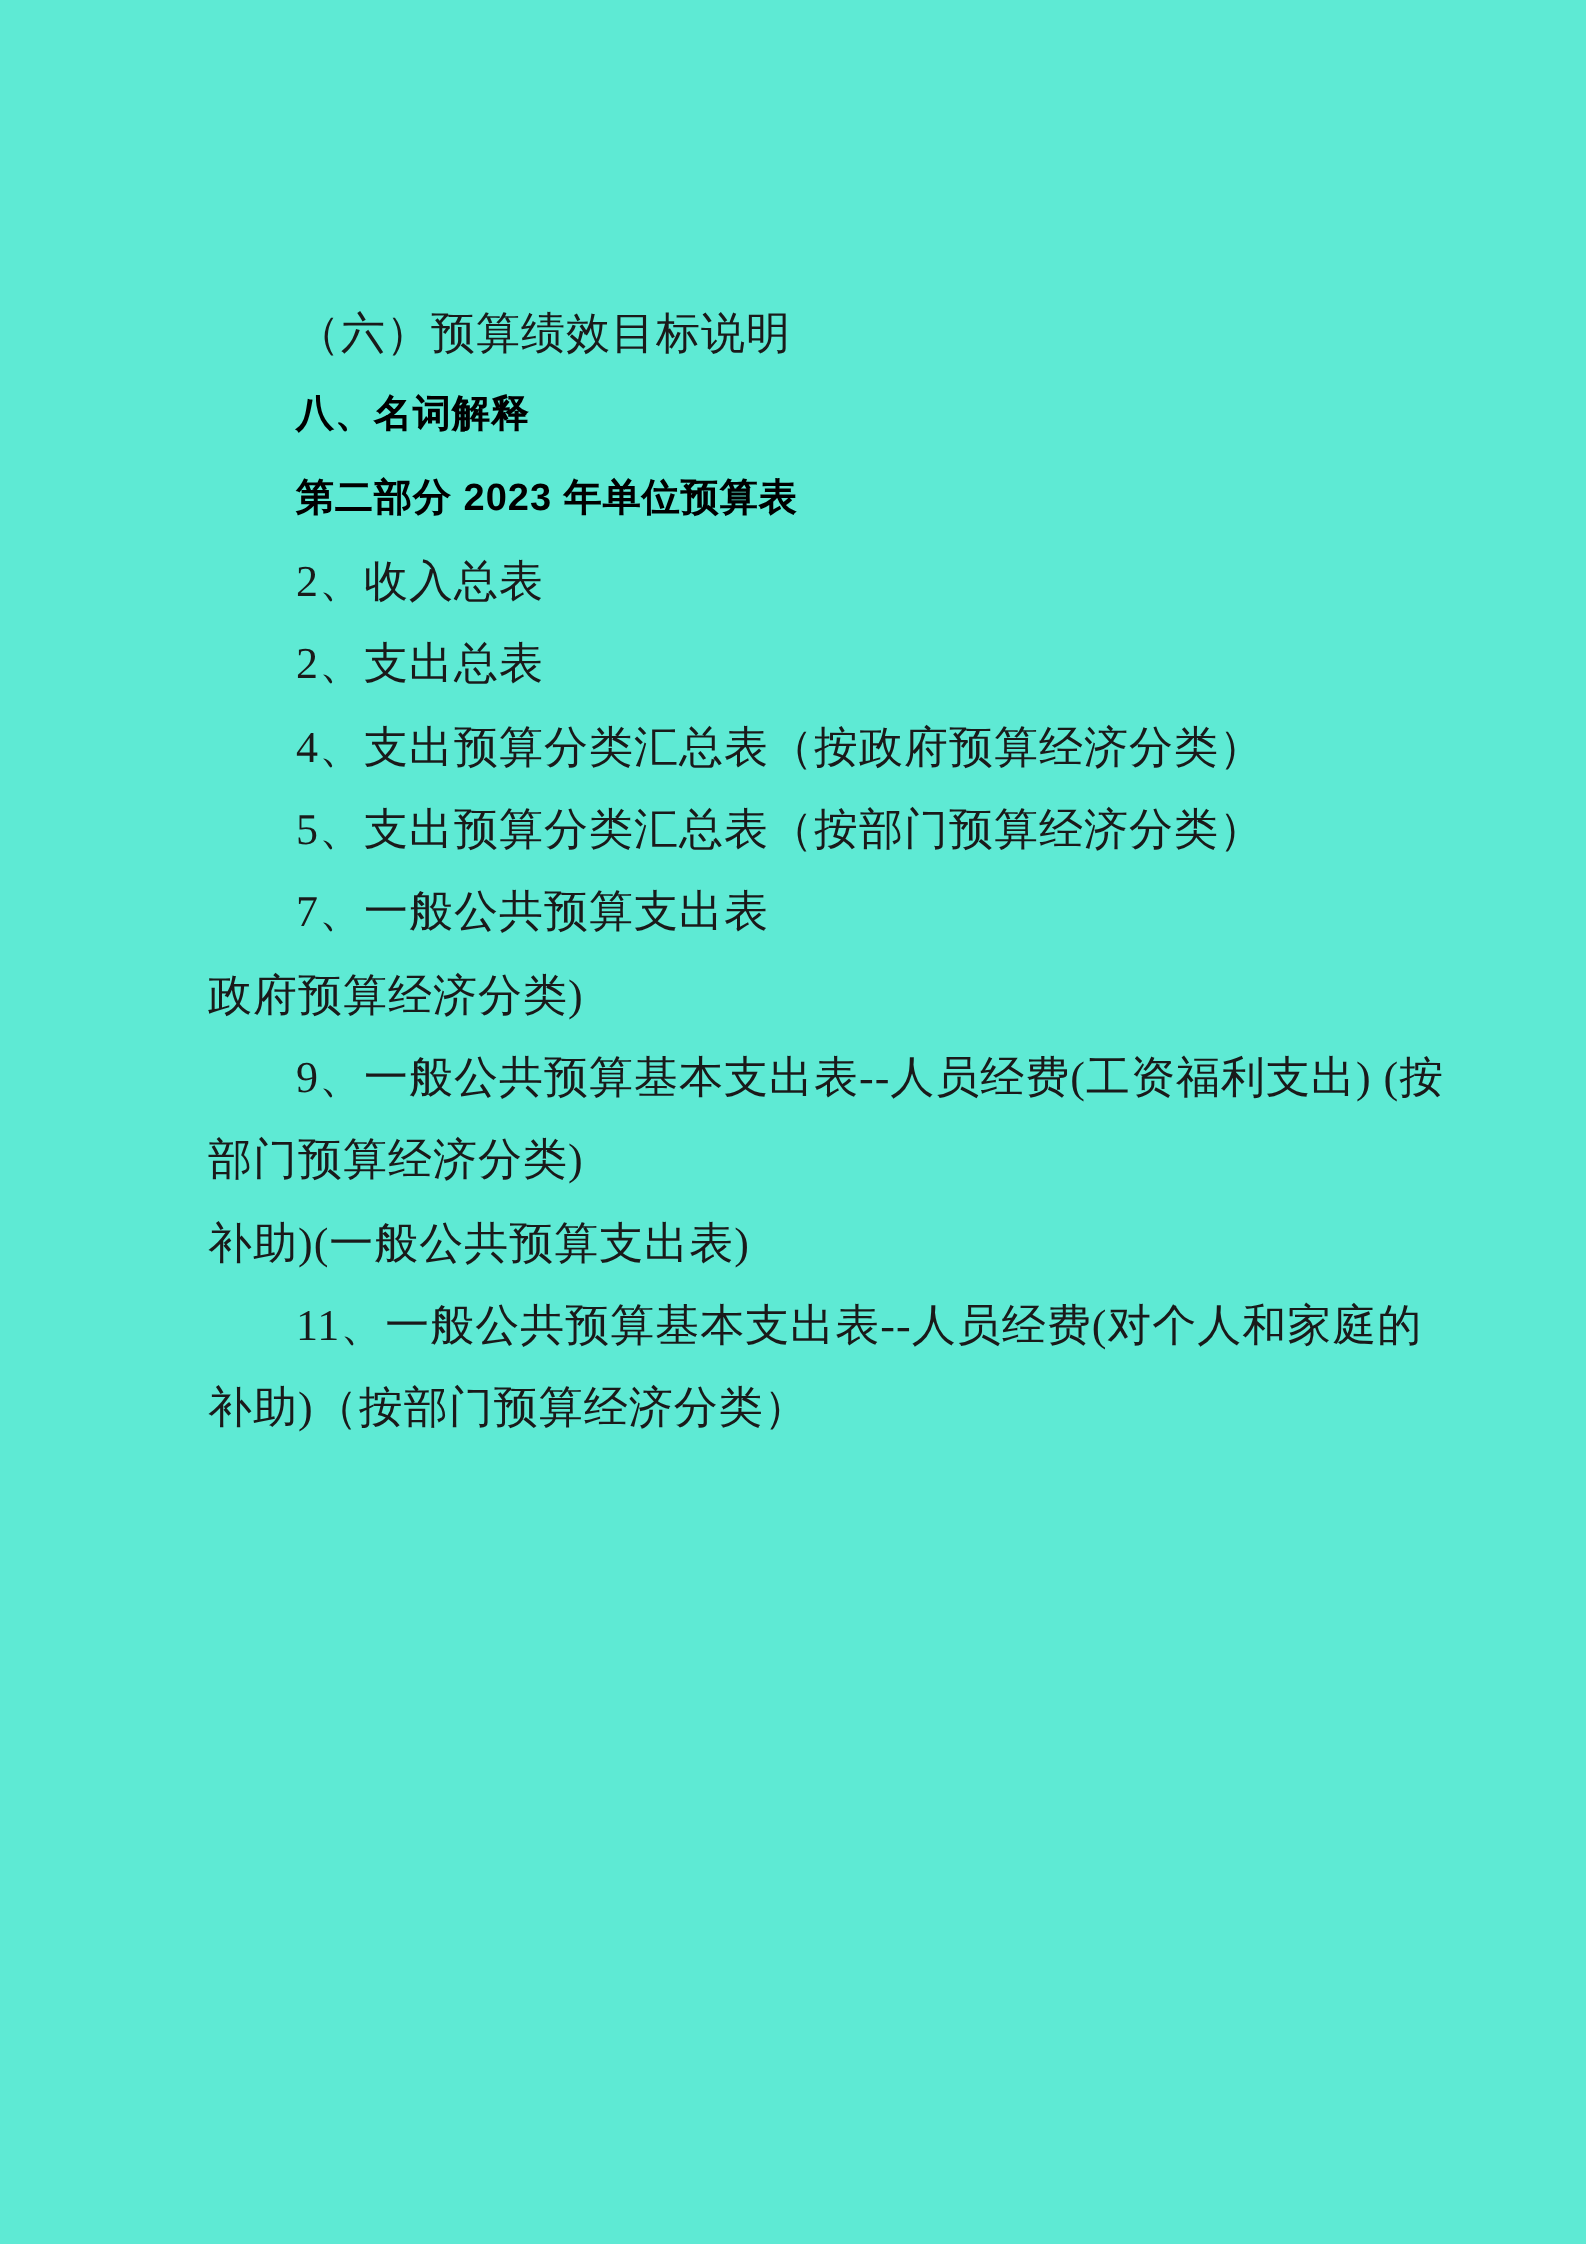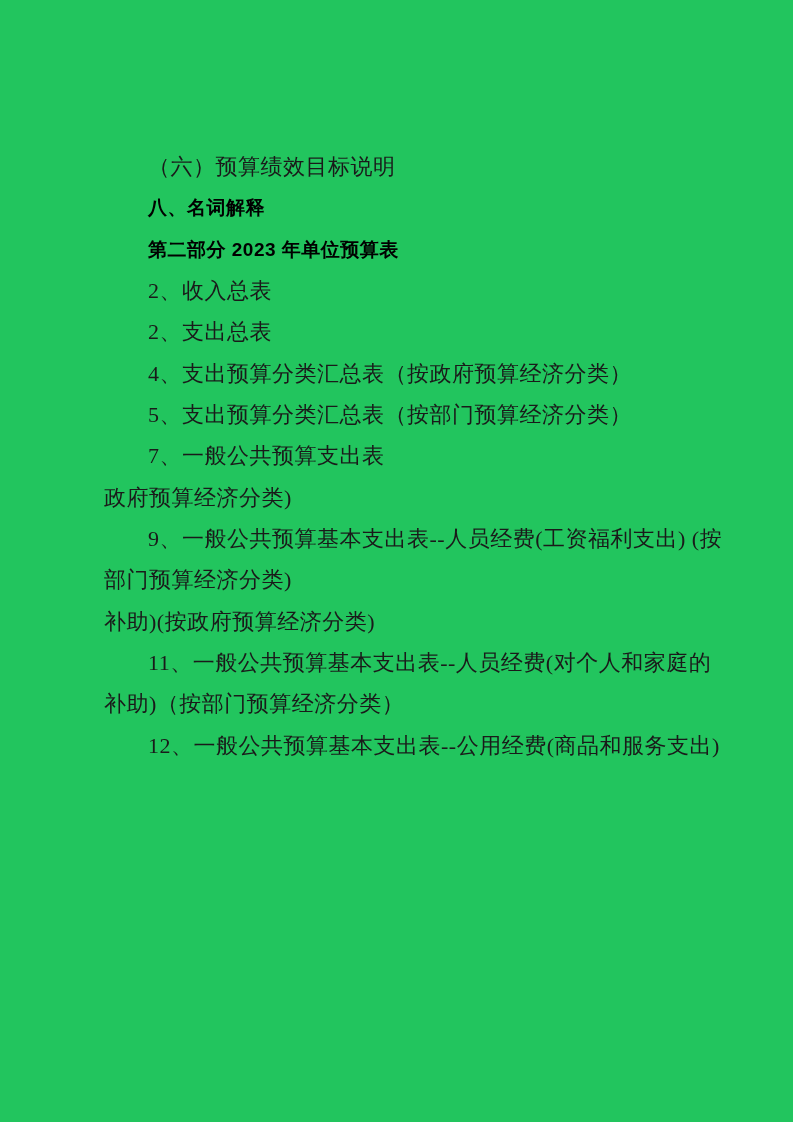--- a/index.html
+++ b/index.html
@@ -35,31 +35,30 @@
   .heading {
     font-family: "Liberation Sans", "DejaVu Sans", sans-serif;
     font-weight: 700;
     font-size: 19px;
     color: #000000;
   }
 </style>
 </head>
 <body>
 
-<div class="page" style="background: #22c55e;">
+<div class="page" style="background: #5eead4;">
   <div class="content">
     <div class="line indent">（六）预算绩效目标说明</div>
     <div class="line indent heading">八、名词解释</div>
     <div class="line indent heading">第二部分 2023 年单位预算表</div>
     <div class="line indent">2、收入总表</div>
     <div class="line indent">2、支出总表</div>
     <div class="line indent">4、支出预算分类汇总表（按政府预算经济分类）</div>
     <div class="line indent">5、支出预算分类汇总表（按部门预算经济分类）</div>
     <div class="line indent">7、一般公共预算支出表</div>
     <div class="line">政府预算经济分类)</div>
     <div class="line indent">9、一般公共预算基本支出表--人员经费(工资福利支出) (按</div>
     <div class="line">部门预算经济分类)</div>
-    <div class="line">补助)(按政府预算经济分类)</div>
+    <div class="line">补助)(一般公共预算支出表)</div>
     <div class="line indent">11、一般公共预算基本支出表--人员经费(对个人和家庭的</div>
     <div class="line">补助)（按部门预算经济分类）</div>
-    <div class="line indent">12、一般公共预算基本支出表--公用经费(商品和服务支出)</div>
   </div>
 </div>
 
 </body></html>

